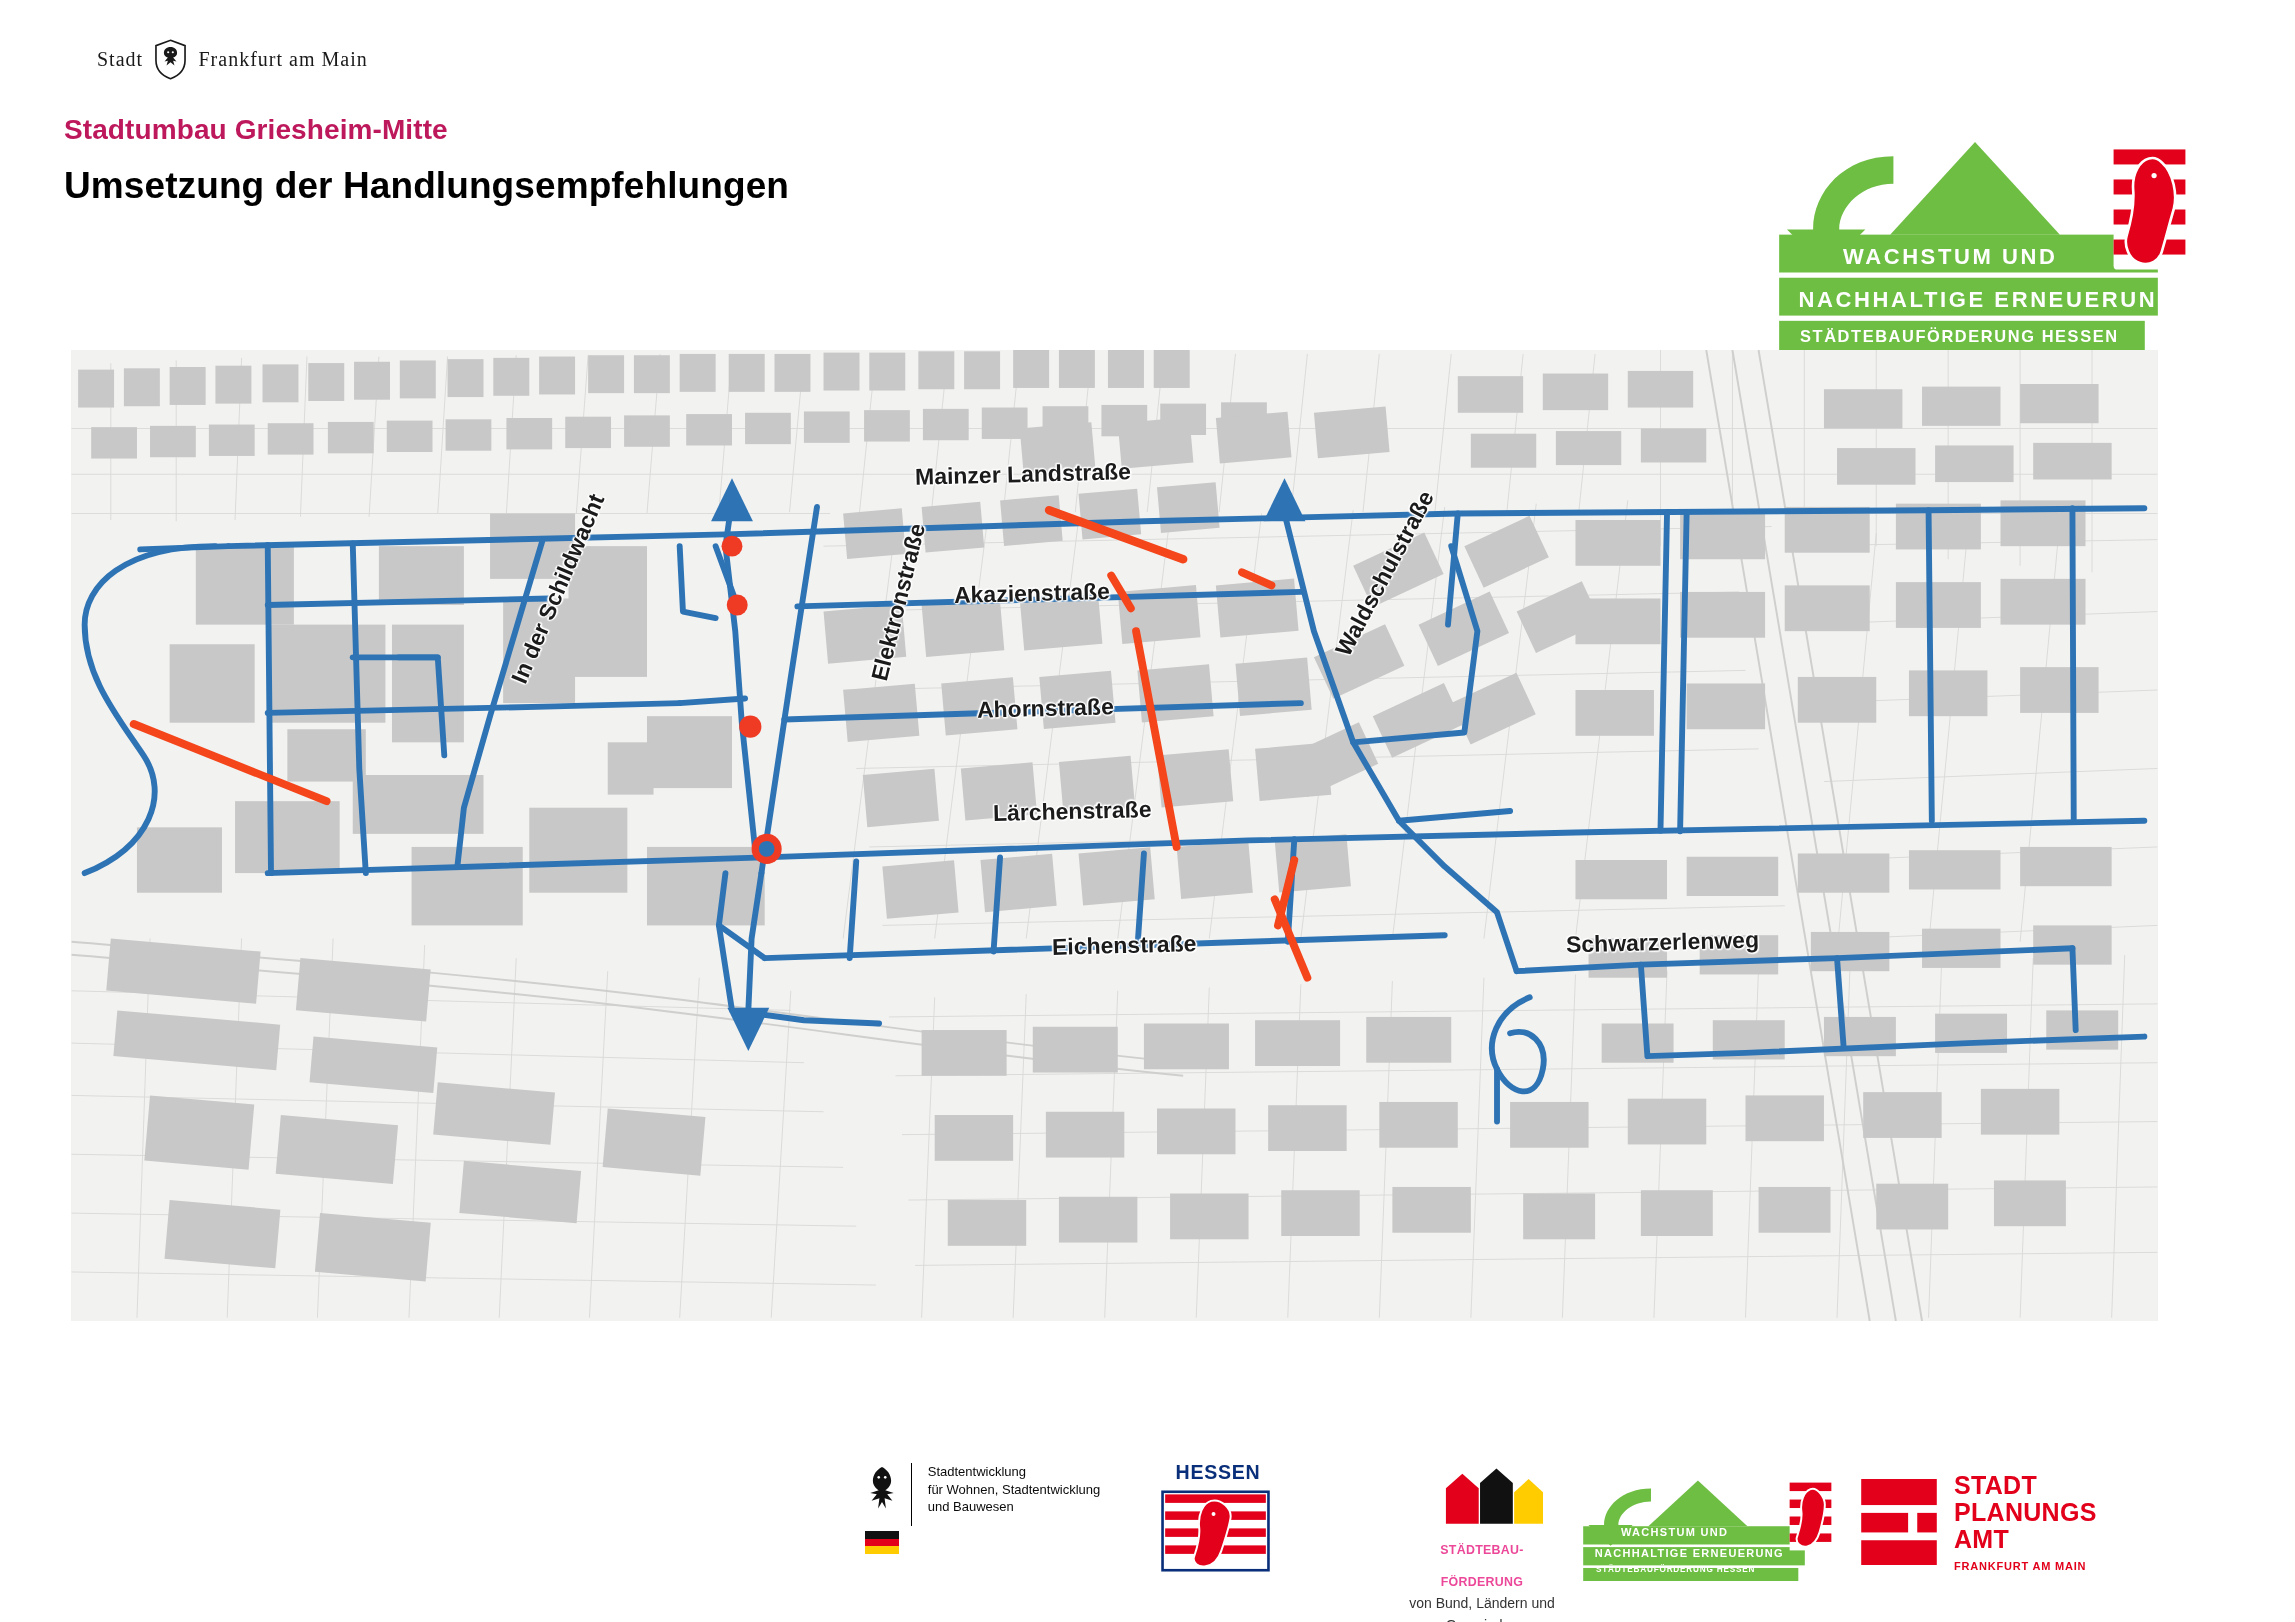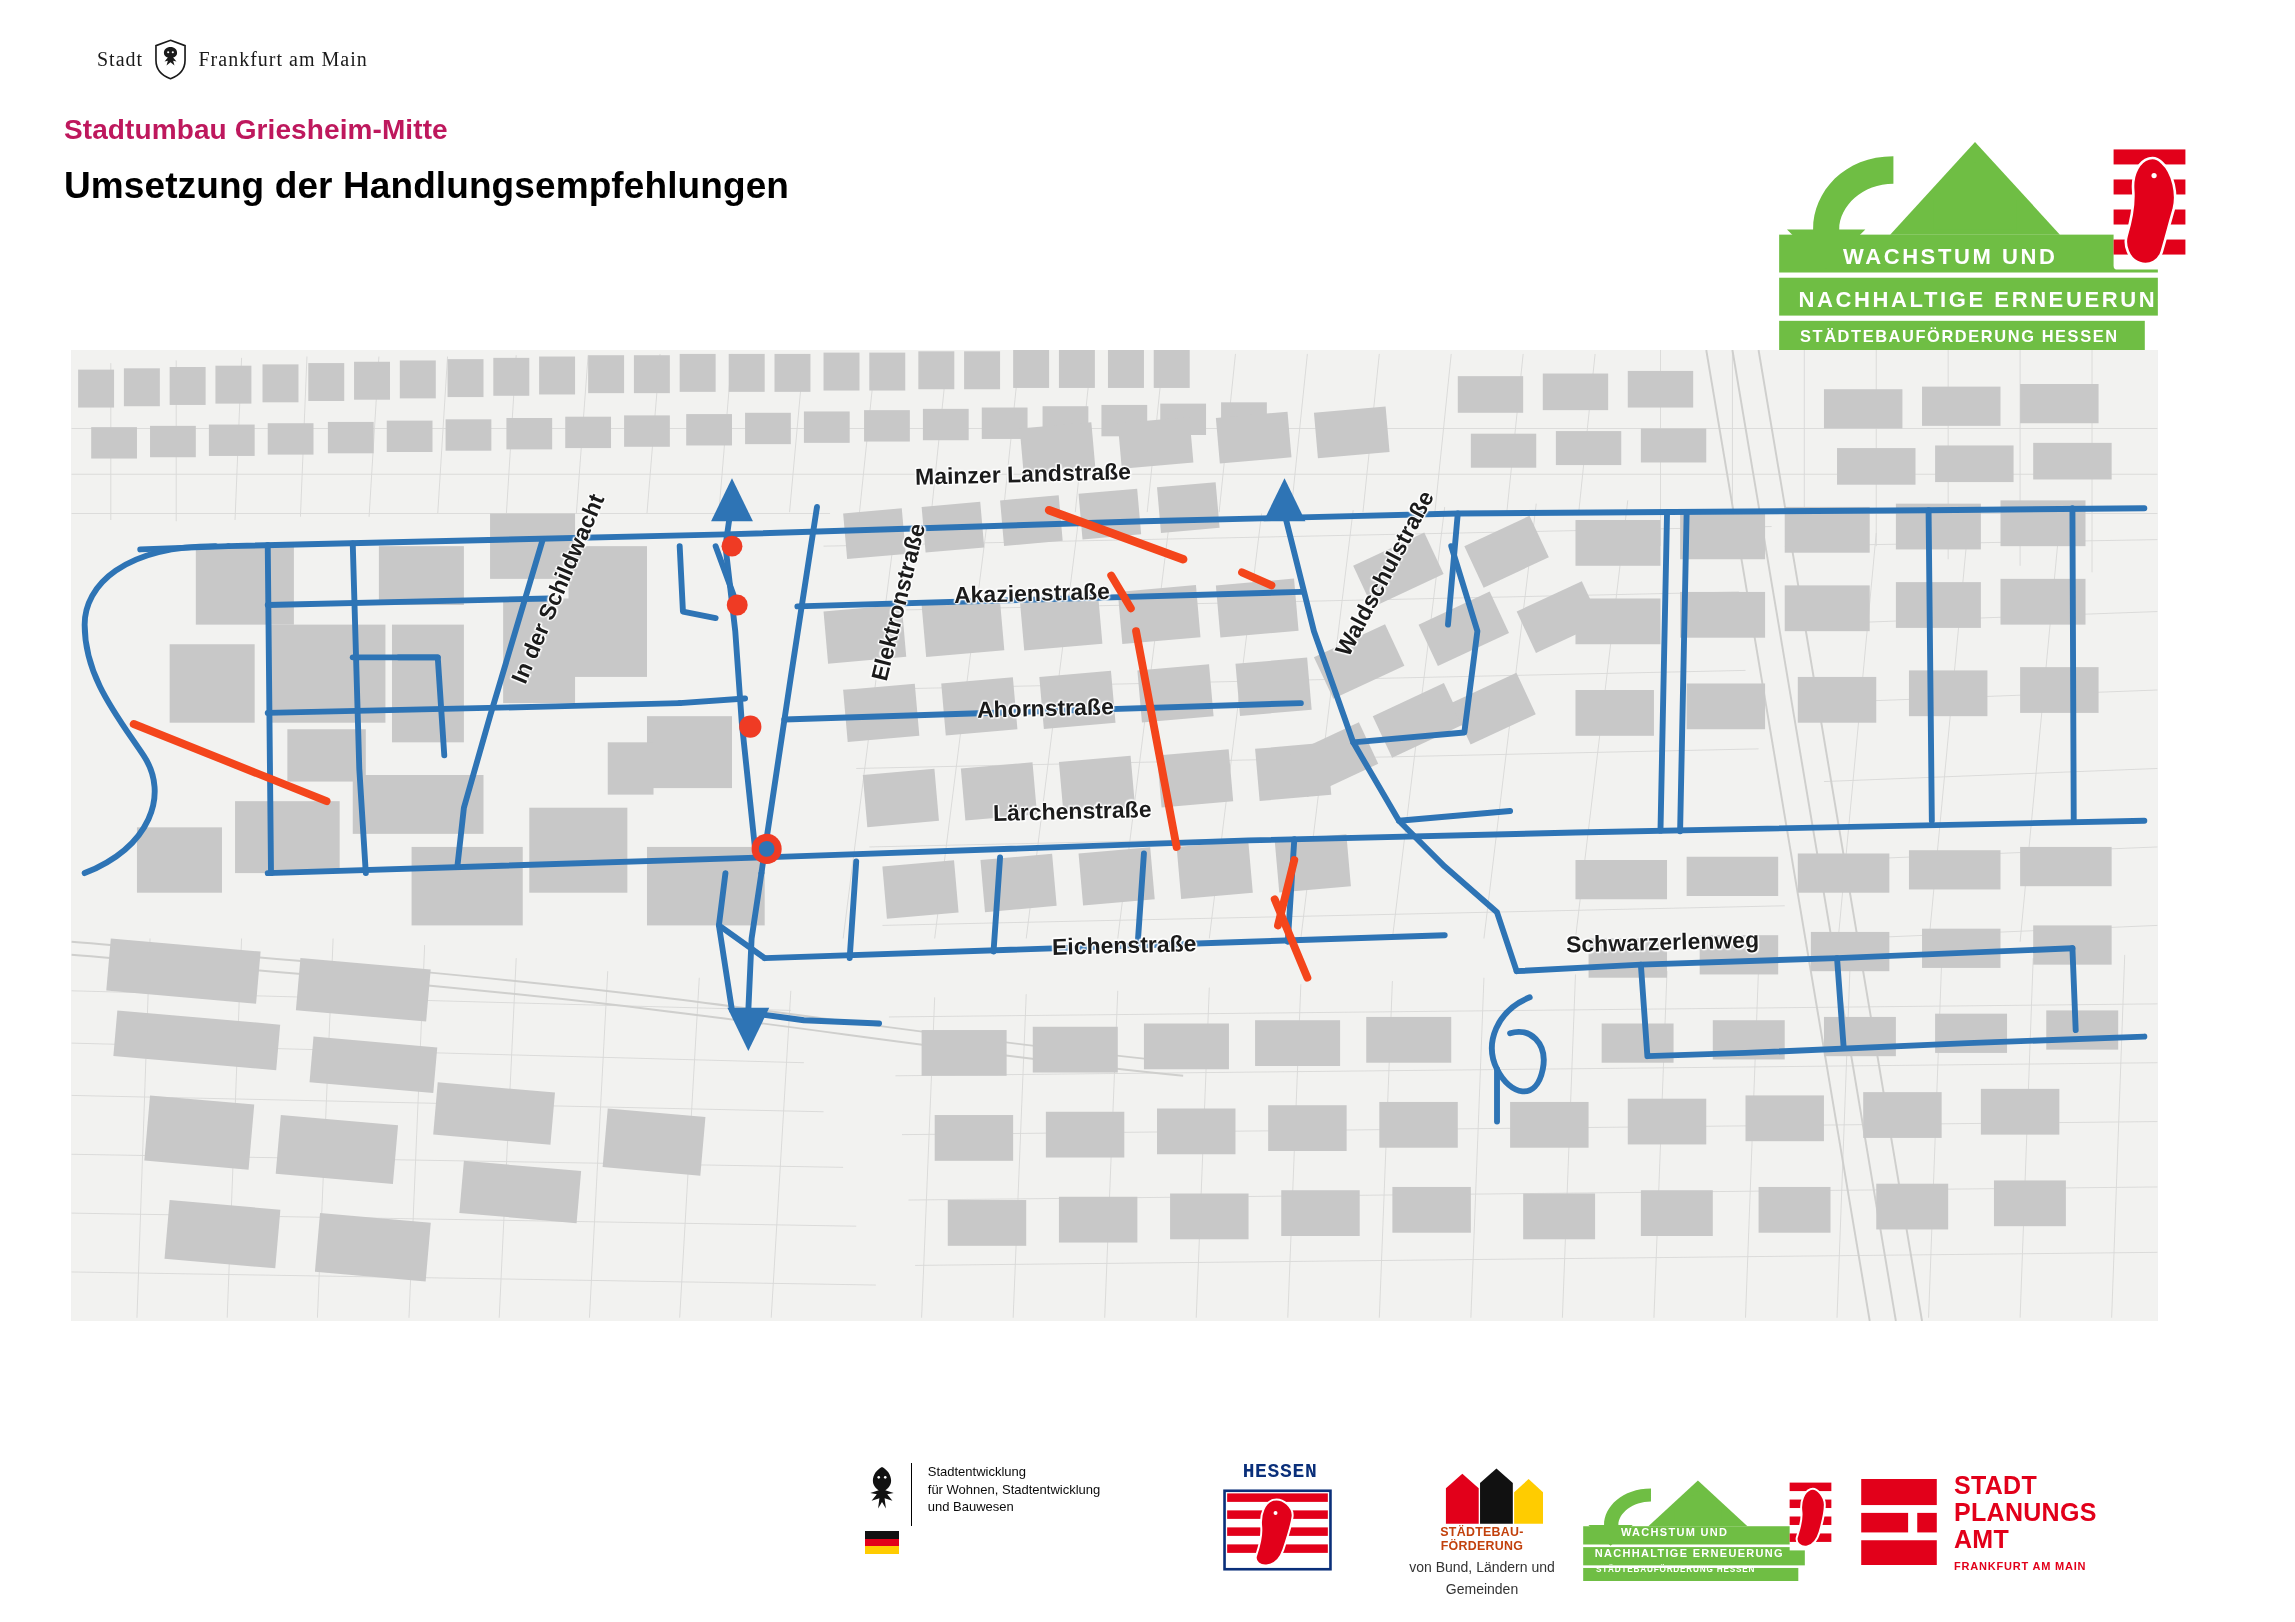--- a/index.html
+++ b/index.html
@@ -140,31 +140,31 @@
   #bmwsb .eagle2 { width: 34px; height: 56px; }
   #bmwsb .bm-divider {
     width: 1.3px; height: 63px; background: #000; margin-left: 2.6px; margin-right: 6.5px;
   }
   #bmwsb .bm-text { font-size: 13px; line-height: 1.32; color: #0b0b0b; }
   #bmwsb .flag {
     position: absolute; left: 0; top: 68px; width: 34px; height: 22px;
   }
   #bmwsb .flag div { height: 7.4px; }
 
-  #hessen-logo { left: 1218px; top: 11.8px; width: 124px; height: 116px; font-family: Liberation Mono, monospace; }
+  #hessen-logo { left: 1156px; top: 11.8px; width: 124px; height: 116px; }
   #hessen-logo .hessen-word {
     font-size: 19.6px; font-weight: bold; letter-spacing: 0.7px; color: #0a2f7a; text-align:center;
   }
   #hessen-logo .hessen-shield {
     margin-top: 5.2px; width: 119px; height: 84px; position: relative;
   }
 
   #stbf-logo { left: 1400px; top: 13px; width: 164px; height: 118px; text-align:center;}
   #stbf-logo .house { width: 164px; height: 63px; position: relative; }
-  #stbf-logo .stbf-text1 { font-size: 12.4px; font-weight: bold; color:#c2410c; letter-spacing:0.3px; margin-top:0;}
+  #stbf-logo .stbf-text1 { font-size: 12.4px; font-weight: bold; color:#ec4899; letter-spacing:0.3px; margin-top:18px;}
   #stbf-logo .stbf-text2 { font-size: 14px; color:#333; margin-top:4.6px; line-height:1.3;}
 
   #wachstum-footer { left: 1583px; top: 17px; width: 262px; height: 115px; }
   #wachstum-footer .green-block2 { position:absolute; left:0; top: 11.8px; width: 222px; height: 103px;}
   #wf-lion { position:absolute; right: 2.6px; top: 14.4px; width: 63px; height: 73px;}
   .wf-line1, .wf-line2, .wf-line3 { position:absolute; color:#fff; font-weight:bold; white-space:nowrap;}
   .wf-line1 { left: 38px; top: 60px; font-size: 11px; letter-spacing: 1.3px;}
   .wf-line2 { left: 11.8px; top: 81px; font-size: 11px; letter-spacing: 1.3px;}
   .wf-line3 { left: 13px; top: 99px; font-size: 8.2px; letter-spacing: 0.8px;}
 

